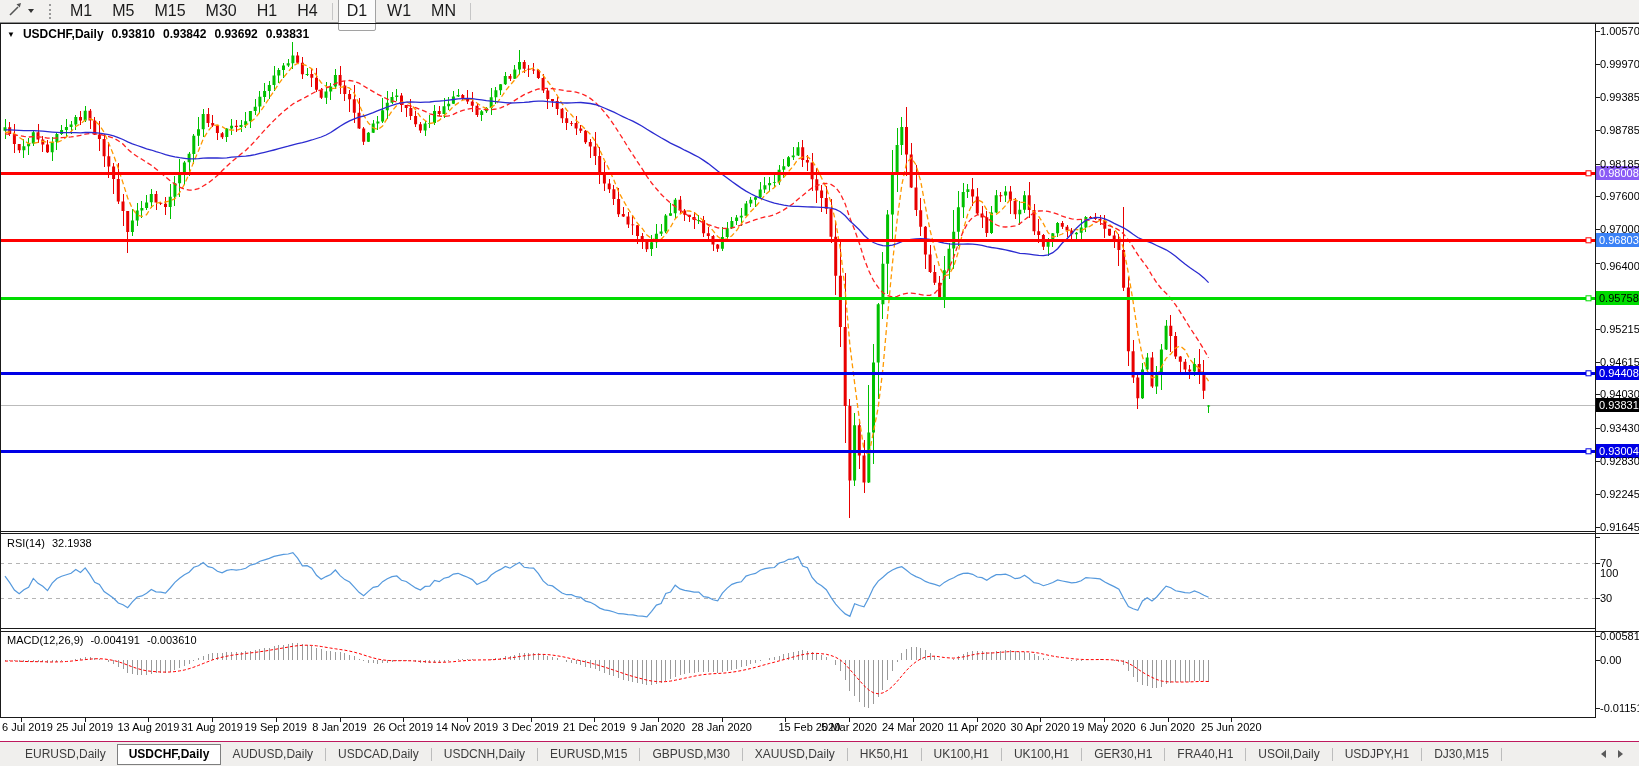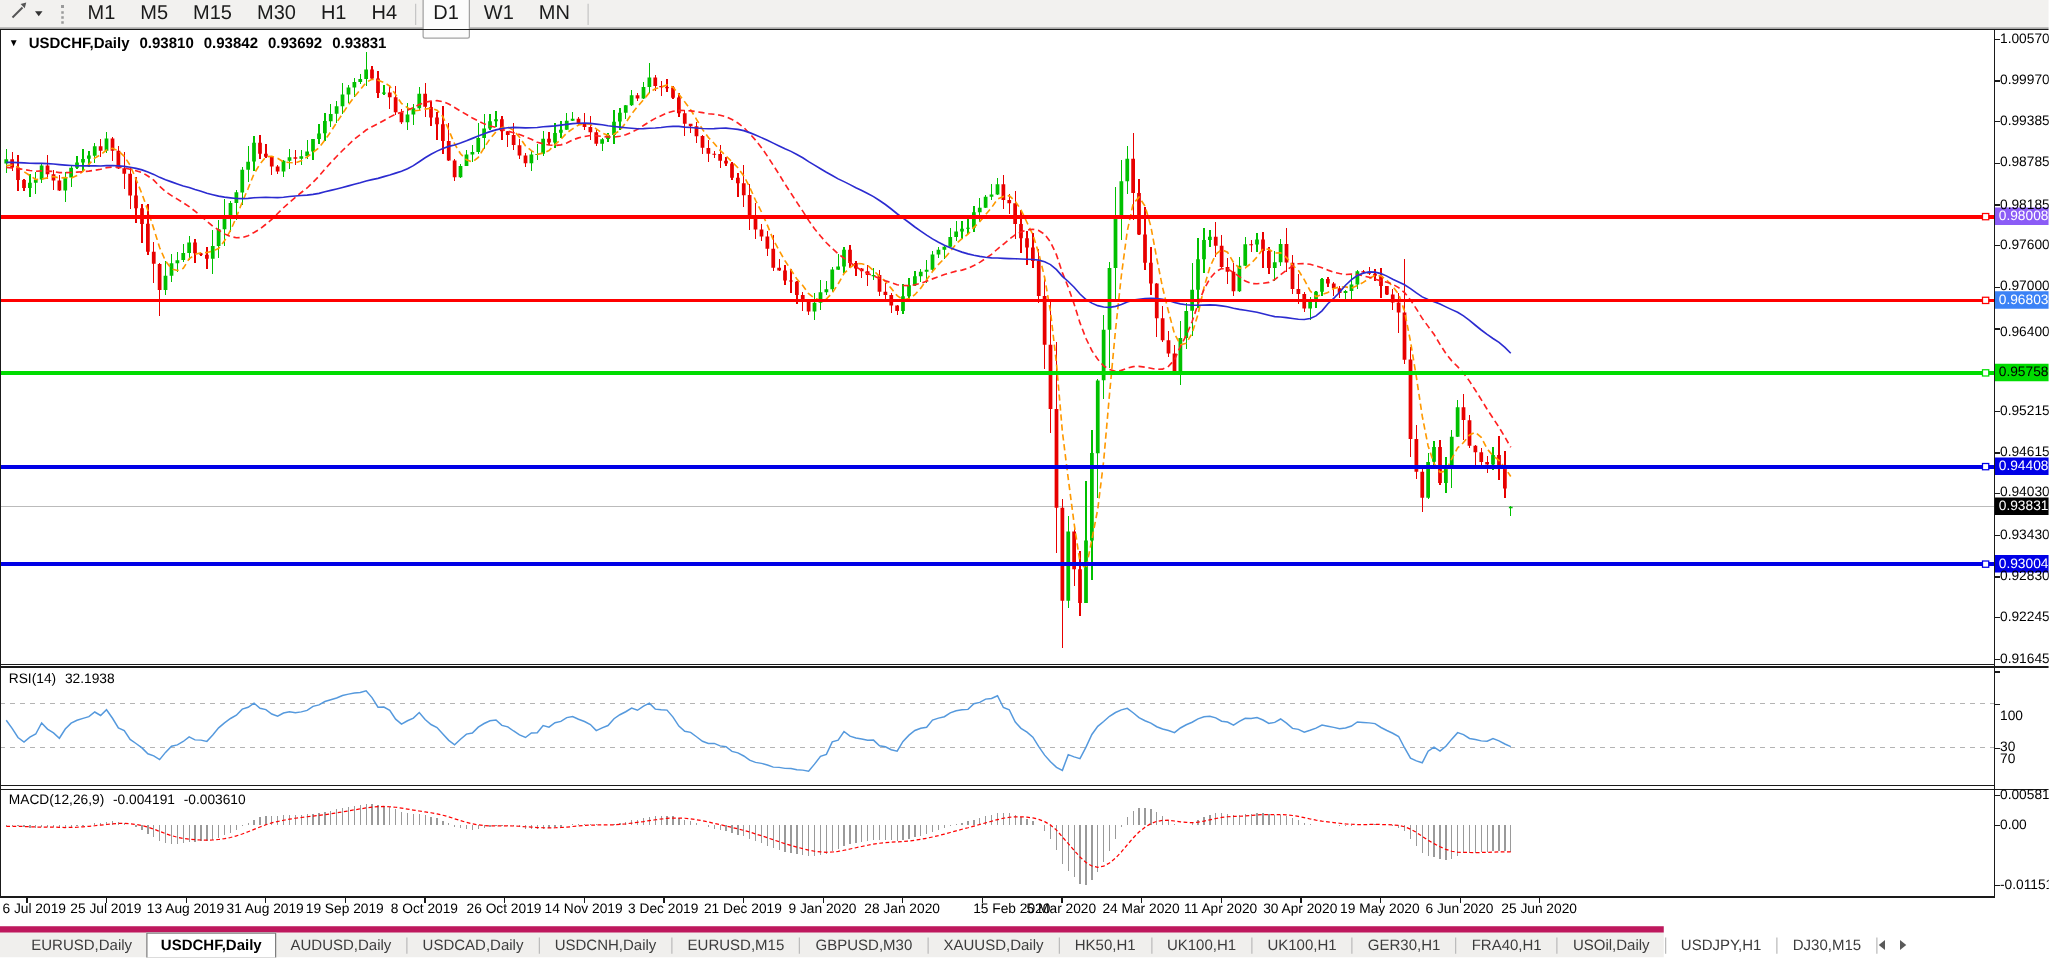--- a/index.html
+++ b/index.html
@@ -21,22 +21,22 @@
   #chart-svg{position:absolute;top:23px;left:0}
   .chart-title{position:absolute;top:27px;left:7px;font-size:12px;color:#000;display:flex;
                gap:8px;align-items:center;font-weight:600}
   .chart-title .tri{font-size:8px;font-weight:400}
   .pane-label{position:absolute;left:7px;font-size:11px;color:#000;display:flex;gap:7px}
   .axis-num{position:absolute;left:1600px;font-size:11px;color:#000;line-height:11px;white-space:nowrap}
   .line-label{position:absolute;left:1596px;width:43px;height:14px;font-size:11px;line-height:14px;
               padding-left:3px;white-space:nowrap}
   .date-label{position:absolute;top:721px;font-size:11px;color:#000;white-space:nowrap;transform:translateX(-50%)}
   
-  #tabbar{position:absolute;left:0;top:741px;width:1331px;height:25px;background:#f0efed;
-          border-top:5px solid #be185d;display:flex;align-items:center;font-size:12px;
+  #tabbar{position:absolute;left:0;top:741px;width:1639px;height:25px;background:#f0efed;
+          border-top:1px solid #be185d;display:flex;align-items:center;font-size:12px;
           color:#3c3c3c;padding-left:14px}
   .tab{padding:3px 11px;white-space:nowrap;line-height:15px;cursor:default}
   .tab.active{background:#fff;border:1px solid #7e7e7e;font-weight:bold;color:#000;padding:2px 11px}
   .tab-div{width:1px;height:13px;background:#bcbcbc;margin:0 1px}
   #tab-scroll{margin-left:auto;display:flex;gap:12px;padding-right:16px;align-items:center}
   .arr{width:0;height:0;border-top:4px solid transparent;border-bottom:4px solid transparent}
   .arr.left{border-right:5px solid #5a5a5a}
   .arr.right{border-left:5px solid #5a5a5a}
 </style>
 </head>
@@ -180,31 +180,31 @@
       <div class="axis-num" style="top: 224.333px;">0.97000</div>
       <div class="axis-num" style="top: 261px;">0.96400</div>
       <div class="axis-num" style="top: 323.5px;">0.95215</div>
       <div class="axis-num" style="top: 356.833px;">0.94615</div>
       <div class="axis-num" style="top: 389.333px;">0.94030</div>
       <div class="axis-num" style="top: 422.667px; text-align: right;">0.93430</div>
       <div class="axis-num" style="top: 456px;">0.92830</div>
       <div class="axis-num" style="top: 488.5px;">0.92245</div>
       <div class="axis-num" style="top: 521.833px;">0.91645</div>
       <div class="axis-num" style="top: 532px; margin-top: 36px;">100</div>
-      <div class="axis-num" style="top: 558px; margin-top: 44px;">70</div>
+      <div class="axis-num" style="top: 558px;">70</div>
       <div class="axis-num" style="top: 593px;">30</div>
       <div class="axis-num" style="top: 630.832px;">0.005818</div>
       <div class="axis-num" style="top: 655px;">0.00</div>
       <div class="axis-num" style="top: 702.829px;">-0.011514</div>
       <div class="date-label" style="left: 2px; transform: none;">6 Jul 2019</div>
       <div class="date-label" style="left: 84.7px;">25 Jul 2019</div>
       <div class="date-label" style="left: 148.4px;">13 Aug 2019</div>
       <div class="date-label" style="left: 212.1px;">31 Aug 2019</div>
       <div class="date-label" style="left: 275.8px;">19 Sep 2019</div>
-      <div class="date-label" style="left: 339.5px;">8 Oct 2019</div>
+      <div class="date-label" style="left: 339.5px;">8 Jan 2019</div>
       <div class="date-label" style="left: 403.2px; text-align: center;">26 Oct 2019</div>
       <div class="date-label" style="left: 466.9px;">14 Nov 2019</div>
       <div class="date-label" style="left: 530.6px;">3 Dec 2019</div>
       <div class="date-label" style="left: 594.3px;">21 Dec 2019</div>
       <div class="date-label" style="left: 658px;">9 Jan 2020</div>
       <div class="date-label" style="left: 721.7px;">28 Jan 2020</div>
       <div class="date-label" style="left: 785.4px; margin-left: 24px;">15 Feb 2020</div>
       <div class="date-label" style="left: 849.1px;">5 Mar 2020</div>
       <div class="date-label" style="left: 912.8px;">24 Mar 2020</div>
       <div class="date-label" style="left: 976.5px;">11 Apr 2020</div>

